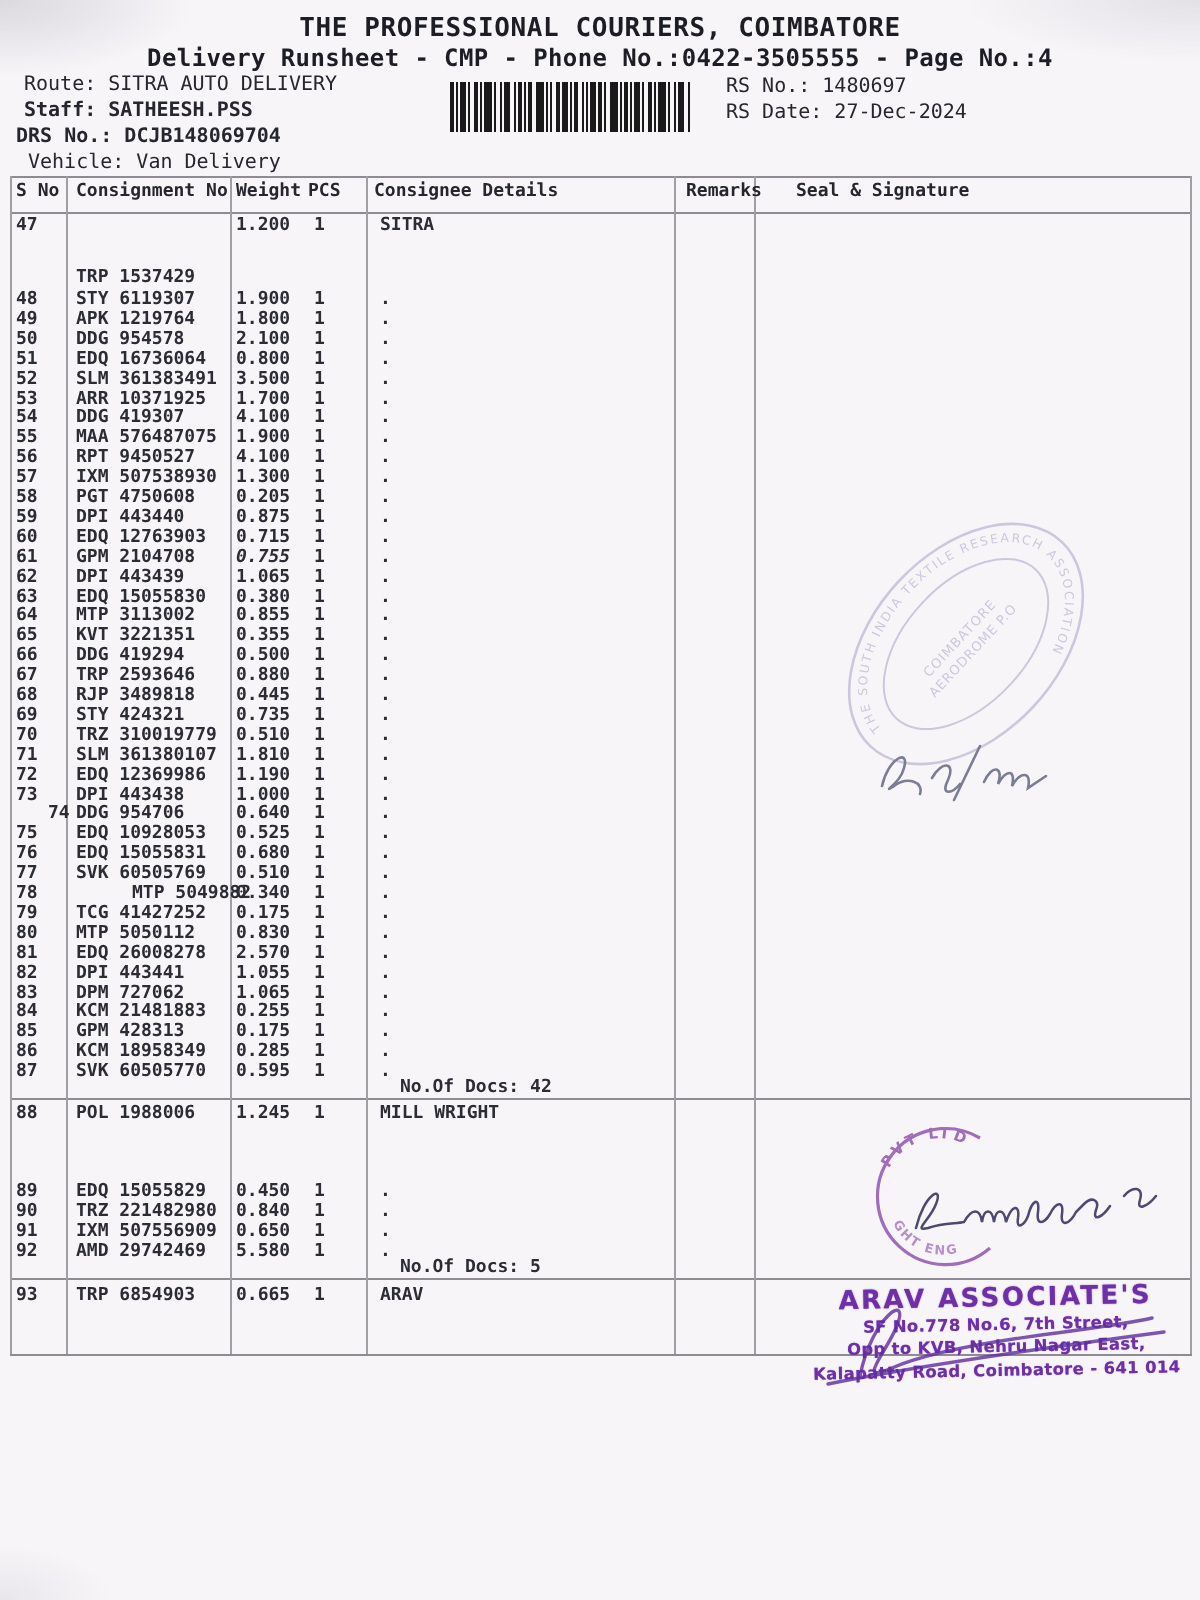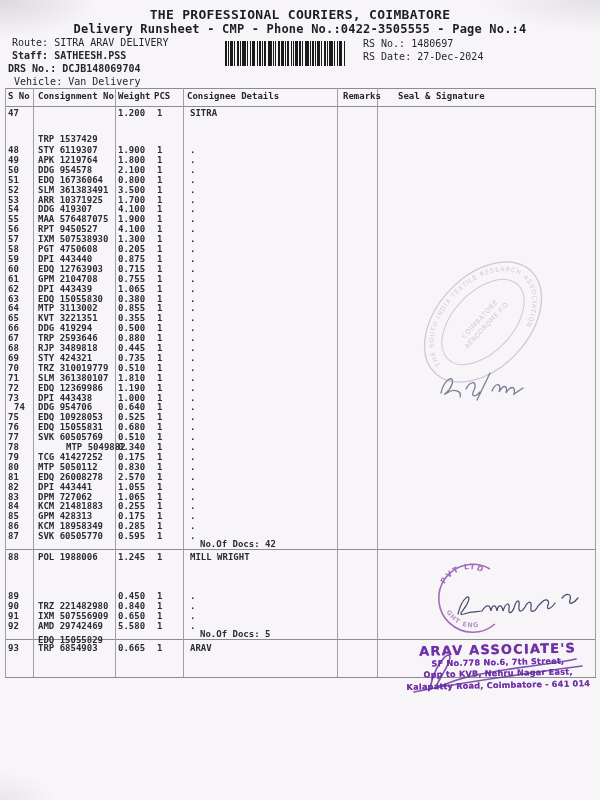--- a/index.html
+++ b/index.html
@@ -35,21 +35,21 @@
             text-shadow:0 0 .7px rgba(111,47,166,.85);}
   .arav .l2,.arav .l3,.arav .l4{font-size:8.2px;font-weight:700;line-height:11.4px;
             letter-spacing:.2px;text-shadow:0 0 .5px rgba(111,47,166,.7);}
 </style>
 </head>
 <body>
 
 <div class="abs c b title">THE PROFESSIONAL COURIERS, COIMBATORE</div>
 <div class="abs c b subtitle">Delivery Runsheet - CMP - Phone No.:0422-3505555 - Page No.:4</div>
 
-<div class="abs field" style="left:12px;top:37px;">Route: SITRA ARAV DELIVERY</div>
+<div class="abs field" style="left:12px;top:37px;">Route: SITRA AUTO DELIVERY</div>
 <div class="abs field b" style="left:12px;top:50px;">Staff: SATHEESH.PSS</div>
 <div class="abs field b" style="left:8px;top:63px;">DRS No.: DCJB148069704</div>
 <div class="abs field" style="left:14px;top:76px;">Vehicle: Van Delivery</div>
 
 <div id="barcode">
     <div class="bar" style="left: 0px; width: 2px;"></div>
     <div class="bar" style="left: 3px; width: 1px;"></div>
     <div class="bar" style="left: 5px; width: 3px;"></div>
     <div class="bar" style="left: 9px; width: 1px;"></div>
     <div class="bar" style="left: 12px; width: 2px;"></div>
@@ -211,21 +211,21 @@
       <div class="trow" style="top: 175.8px;">
         <span class="tcell" style="left: 3px;">60</span>
         <span class="tcell" style="left: 33px;">EDQ 12763903</span>
         <span class="tcell" style="left: 113px;">0.715</span>
         <span class="tcell" style="left: 152px;">1</span>
         <span class="tcell" style="left: 185px;">.</span>
       </div>
       <div class="trow" style="top: 185.7px;">
         <span class="tcell" style="left: 3px;">61</span>
         <span class="tcell" style="left: 33px;">GPM 2104708</span>
-        <span class="tcell" style="left: 113px;">0.755</span>
+        <span class="tcell" style="left: 113px; font-style: italic;">0.755</span>
         <span class="tcell" style="left: 152px;">1</span>
         <span class="tcell" style="left: 185px;">.</span>
       </div>
       <div class="trow" style="top: 195.6px;">
         <span class="tcell" style="left: 3px;">62</span>
         <span class="tcell" style="left: 33px;">DPI 443439</span>
         <span class="tcell" style="left: 113px;">1.065</span>
         <span class="tcell" style="left: 152px;">1</span>
         <span class="tcell" style="left: 185px;">.</span>
       </div>
@@ -300,21 +300,21 @@
         <span class="tcell" style="left: 185px;">.</span>
       </div>
       <div class="trow" style="top: 304.5px;">
         <span class="tcell" style="left: 3px;">73</span>
         <span class="tcell" style="left: 33px;">DPI 443438</span>
         <span class="tcell" style="left: 113px;">1.000</span>
         <span class="tcell" style="left: 152px;">1</span>
         <span class="tcell" style="left: 185px;">.</span>
       </div>
       <div class="trow" style="top: 314.4px;">
-        <span class="tcell" style="left: 9px; text-align: right;">74</span>
+        <span class="tcell" style="left: 19px; text-align: right;">74</span>
         <span class="tcell" style="left: 33px;">DDG 954706</span>
         <span class="tcell" style="left: 113px;">0.640</span>
         <span class="tcell" style="left: 152px;">1</span>
         <span class="tcell" style="left: 185px;">.</span>
       </div>
       <div class="trow" style="top: 324.3px;">
         <span class="tcell" style="left: 3px;">75</span>
         <span class="tcell" style="left: 33px;">EDQ 10928053</span>
         <span class="tcell" style="left: 113px;">0.525</span>
         <span class="tcell" style="left: 152px;">1</span>
@@ -406,21 +406,21 @@
       </div>
       <div class="trow" style="top: 464px;">
         <span class="tcell" style="left: 3px;">88</span>
         <span class="tcell" style="left: 33px;">POL 1988006</span>
         <span class="tcell" style="left: 113px;">1.245</span>
         <span class="tcell" style="left: 152px;">1</span>
         <span class="tcell" style="left: 185px;">MILL WRIGHT</span>
       </div>
       <div class="trow" style="top: 503px;">
         <span class="tcell" style="left: 3px;">89</span>
-        <span class="tcell" style="left: 33px; margin-top: 44px;">EDQ 15055829</span>
+        <span class="tcell" style="left: 33px;">EDQ 15055829</span>
         <span class="tcell" style="left: 113px;">0.450</span>
         <span class="tcell" style="left: 152px;">1</span>
         <span class="tcell" style="left: 185px;">.</span>
       </div>
       <div class="trow" style="top: 513px;">
         <span class="tcell" style="left: 3px;">90</span>
         <span class="tcell" style="left: 33px;">TRZ 221482980</span>
         <span class="tcell" style="left: 113px;">0.840</span>
         <span class="tcell" style="left: 152px;">1</span>
         <span class="tcell" style="left: 185px;">.</span>

